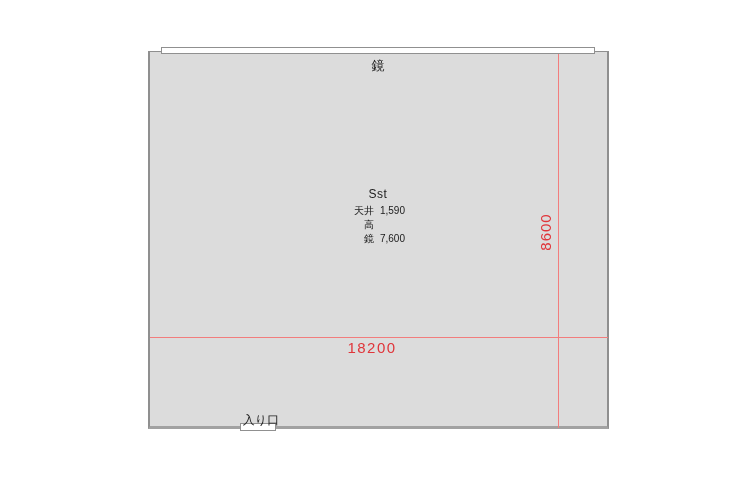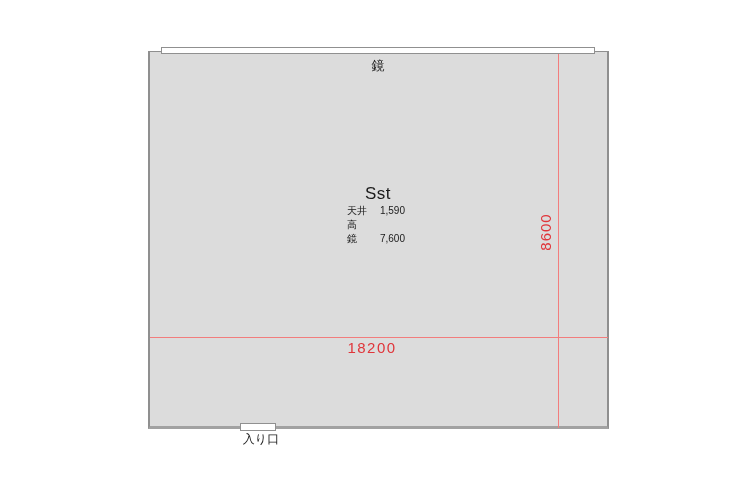--- a/index.html
+++ b/index.html
@@ -48,36 +48,36 @@
     font-size: 13px;
     line-height: 15px;
     color: var(--label-text);
     z-index: 4;
   }
   .room-name {
     position: absolute;
     left: 303px; top: 185px;
     width: 150px;
     text-align: center;
-    font-size: 17px;
+    font-size: 12px;
     line-height: 18px;
     letter-spacing: 0.5px;
     color: var(--label-text);
     z-index: 2;
   }
   .specs {
     position: absolute;
     left: 347px; top: 204px;
     font-size: 10px;
     line-height: 14px;
     color: var(--label-text);
     z-index: 2;
   }
   .spec-row { display: flex; }
-  .spec-label { display: inline-block; width: 27px; }
+  .spec-label { display: inline-block; width: 27px; text-align: right; }
   .spec-value { display: inline-block; width: 31px; text-align: right; }
   .dim-line-v {
     position: absolute;
     left: 558px; top: 52px;
     width: 1px; height: 376px;
     background: var(--dimension-line);
     z-index: 1;
   }
   .dim-line-h {
     position: absolute;
@@ -112,21 +112,21 @@
   .entrance-door {
     position: absolute;
     left: 240px; top: 423px;
     width: 36px; height: 8px;
     background: #ffffff;
     border: 1px solid #909090;
     z-index: 3;
   }
   .entrance-label {
     position: absolute;
-    left: 238px; top: 432px;
+    left: 238px; top: 413px;
     width: 46px;
     text-align: center;
     font-size: 12px;
     line-height: 15px;
     color: var(--label-text);
     z-index: 4;
   }
 </style>
 </head>
 <body>

